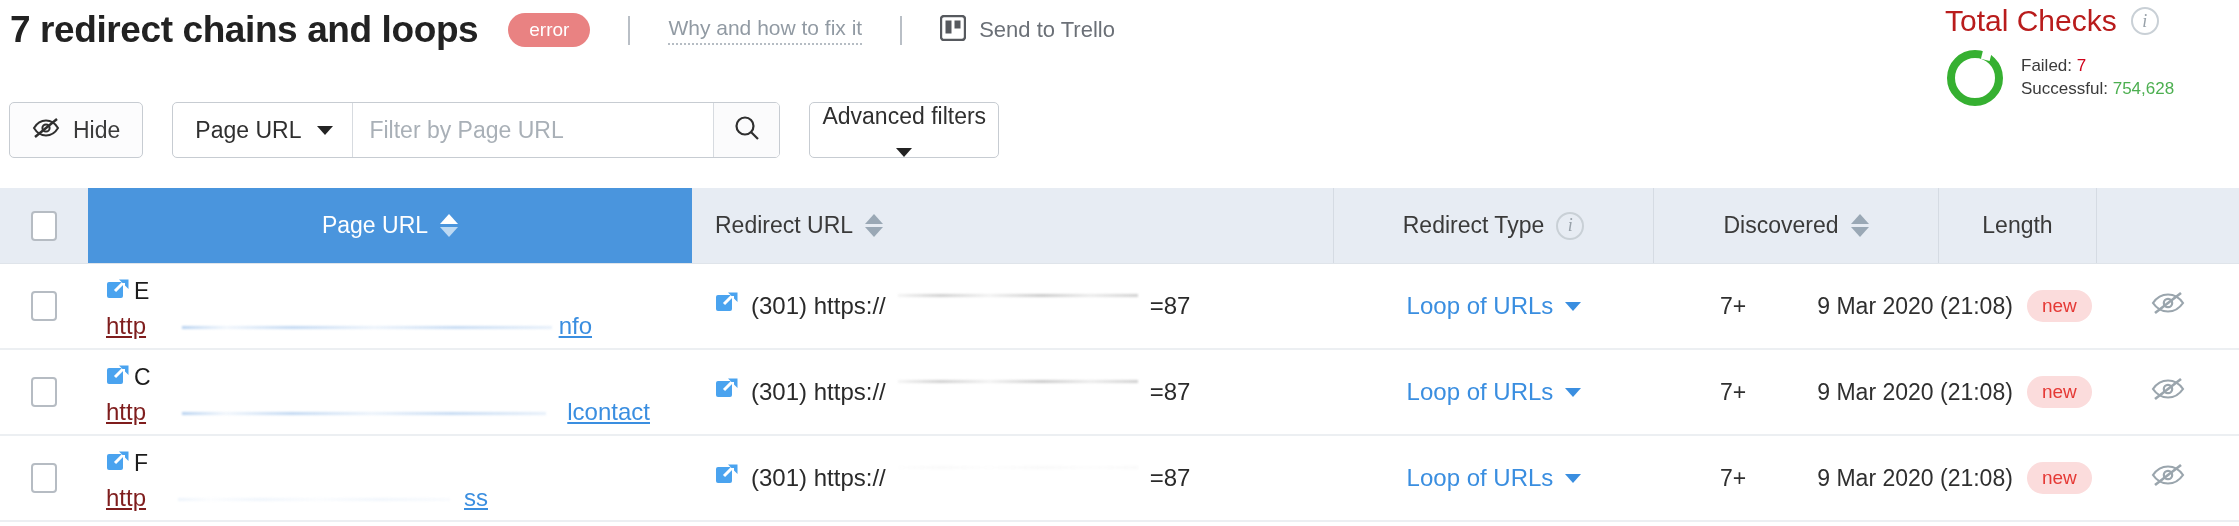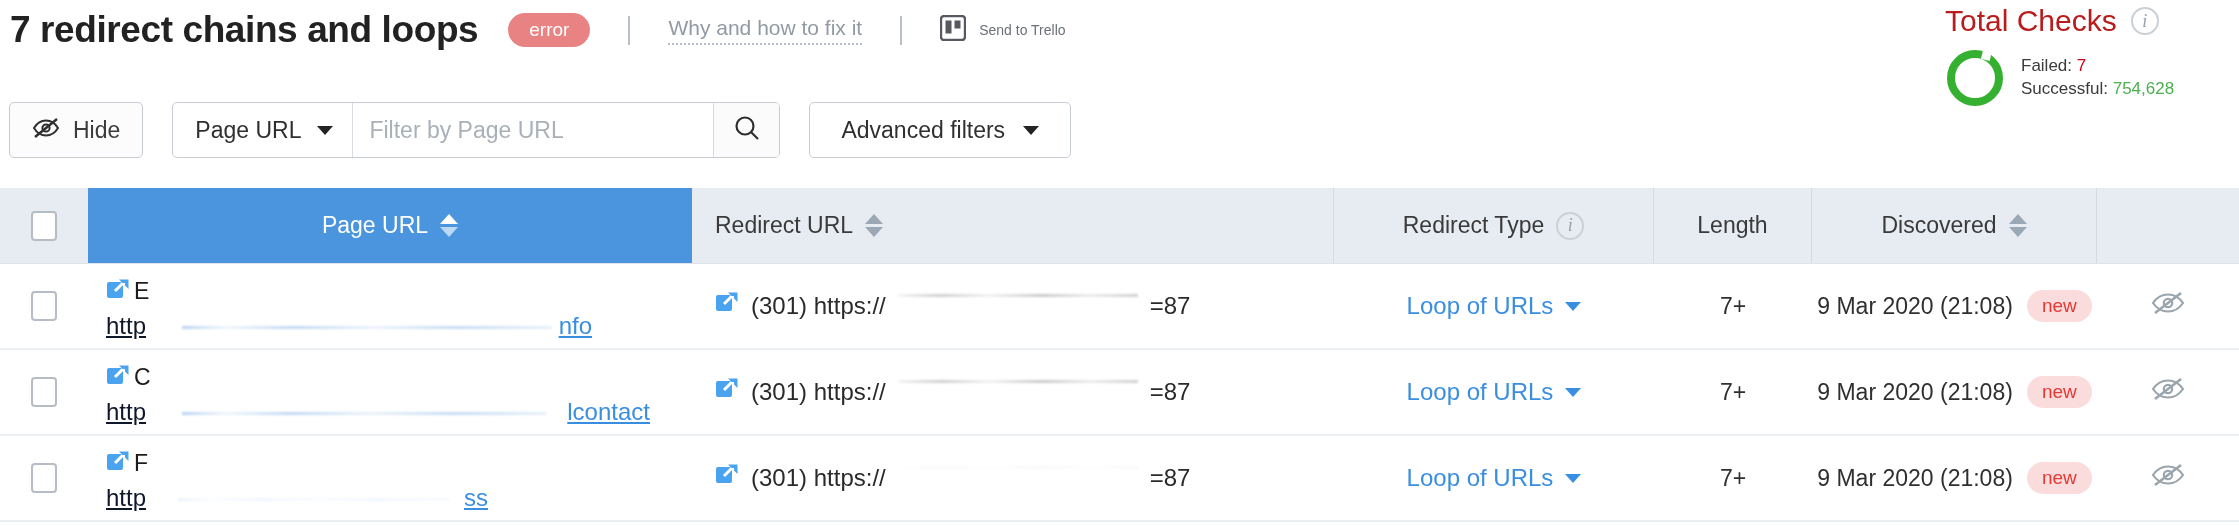--- a/index.html
+++ b/index.html
@@ -49,21 +49,21 @@
     color: #919aa3;
     border-bottom: 2px dotted #b6bdc4;
     padding-bottom: 3px;
     white-space: nowrap;
     cursor: pointer;
   }
   .trello-wrap {
     display: flex; align-items: center; gap: 13px;
     cursor: pointer;
   }
-  .trello-label { font-size: 14px; color: #6b7077; white-space: nowrap; }
+  .trello-label { font-size: 22px; color: #6b7077; white-space: nowrap; }
   .trello-icon { display: block; }
 
   
   .checks {
     position: absolute;
     right: 0px; top: 4px;
     width: 340px;
   }
   .checks-head {
     display: flex; align-items: center; gap: 14px;
@@ -150,25 +150,26 @@
   .sg-input::placeholder { color: #a9b0b7; }
   .sg-search-btn {
     width: 66px;
     border-left: 1px solid #d7dbe0;
     background: #fbfbfc;
     display: flex; align-items: center; justify-content: center;
     cursor: pointer;
   }
   .btn-adv {
     display: flex; align-items: center; gap: 18px;
-    height: 56px; padding: 0 31px;
+    height: 56px; padding: 0 12px;
     border: 1px solid #c7ccd2;
     border-radius: 5px;
     background: #ffffff;
     cursor: pointer;
+    flex-direction: column;
   }
   .btn-adv-label { font-size: 23px; color: #2f2f2f; white-space: nowrap; }
 
   .caret {
     width: 0; height: 0;
     border-left: 8px solid transparent;
     border-right: 8px solid transparent;
     border-top: 9px solid #232323;
   }
 
@@ -252,21 +253,21 @@
     font-size: 23px; color: #1c1c1c;
     white-space: nowrap;
   }
   .url-link-row {
     position: absolute; left: 18px; top: 48px;
     right: 12px;
     height: 28px;
   }
   .url-head {
     position: absolute; left: 0; top: 0;
-    font-size: 24px; color: #0f172a;
+    font-size: 24px; color: #7f1d1d;
     text-decoration: underline;
     cursor: pointer;
   }
   .url-tail {
     position: absolute; top: 0;
     font-size: 24px; color: #3a8ee0;
     text-decoration: underline;
     cursor: pointer;
   }
   .url-blur {
@@ -411,29 +412,29 @@
         <span>Redirect URL</span>
         <span class="sorter">
           <span class="sort-up"></span>
             <span class="sort-dn"></span>
         </span>
       </div>
       <div class="th c-type">
         <span>Redirect Type</span>
         <span class="info-circle">i</span>
       </div>
-      <div class="th c-len">
-        <span>Length</span>
-      </div>
       <div class="th c-disc">
         <span>Discovered</span>
         <span class="sorter">
           <span class="sort-up"></span>
             <span class="sort-dn"></span>
         </span>
+      </div>
+      <div class="th c-len">
+        <span>Length</span>
       </div>
       <div class="th c-act"></div>
     </div>
 
     <div class="trow">
       <div class="td c-check">
         <span class="chk"></span>
       </div>
       <div class="td c-page">
         <div class="urlcell">

